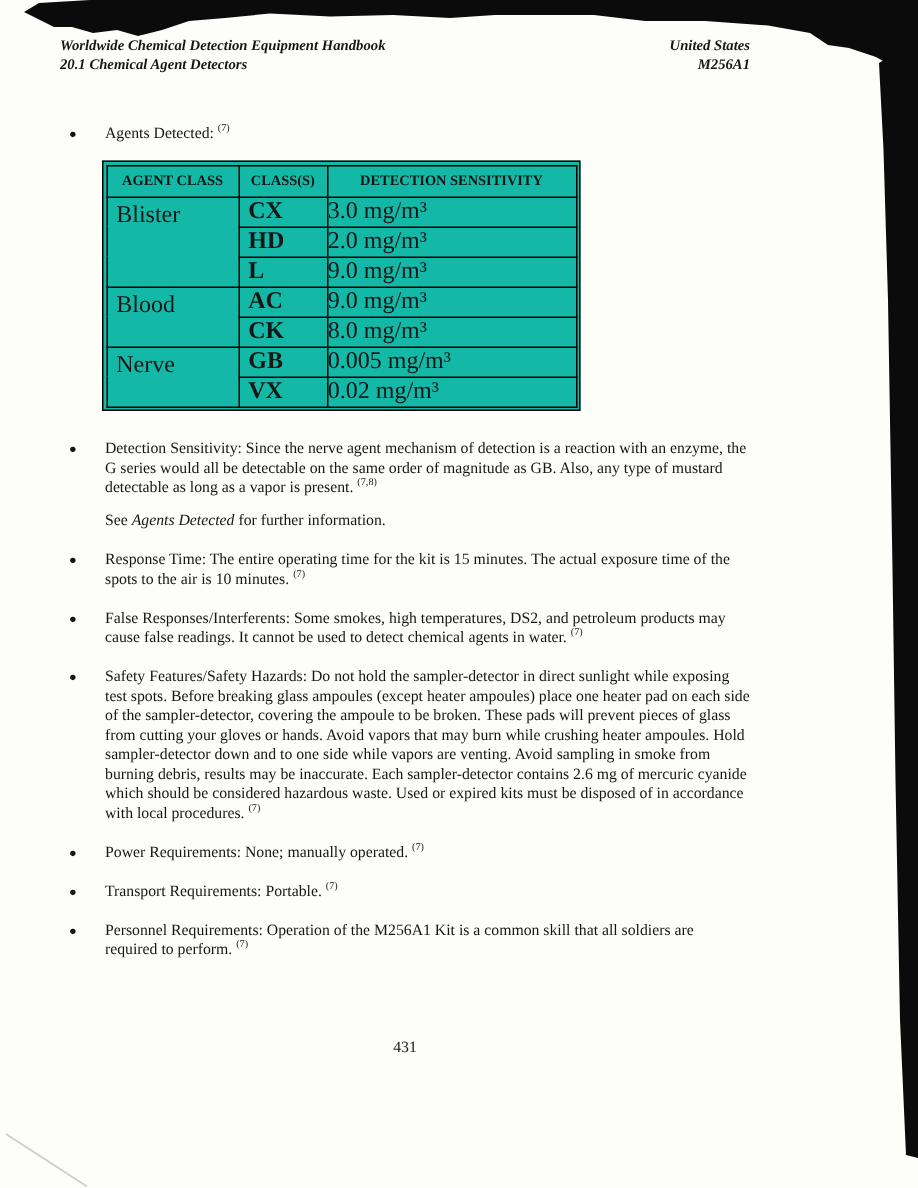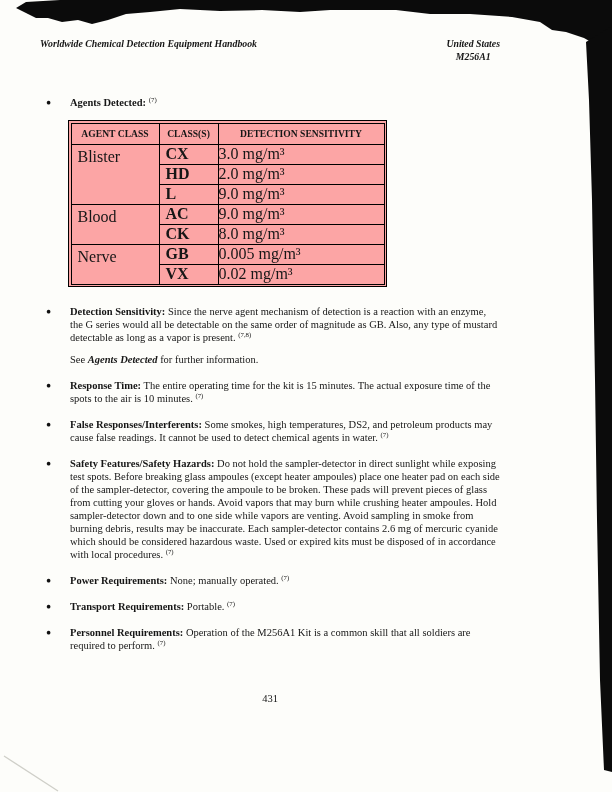--- a/index.html
+++ b/index.html
@@ -1,34 +1,34 @@
 <!DOCTYPE html>
 <html><head>
 <meta charset="utf-8">
 <style>
   * { margin:0; padding:0; box-sizing:border-box; }
   html,body { width:612px; height:792px; }
   body { background:#e9e9e6; font-family:"Liberation Serif", serif; }
   .page { position:relative; width:612px; height:792px; background:#fdfdfa; overflow:hidden; color:#161616; }
   .artifact-layer { position:absolute; left:0; top:0; width:612px; height:792px; pointer-events:none; z-index:5; }
-  .content { position:absolute; left:40px; top:38px; width:460px; z-index:1; }
+  .content { position:absolute; left:40px; top:25px; width:460px; z-index:1; }
 
   .doc-header { display:flex; justify-content:space-between; font-size:9.8px; font-weight:bold; font-style:italic; line-height:12.5px; }
-  .h-right { text-align:center; }
+  .h-right { text-align:right; }
 
   .bullet { display:flex; margin-top:13px; }
   .bullet.first { margin-top:33px; }
   .bm { flex:0 0 30px; width:30px; font-size:8.5px; line-height:13px; padding-left:6px; color:#111; }
   .bc { flex:1; font-size:10.5px; line-height:13px; }
-  .bc b { font-weight:bold; }
+  .bc b { font-weight:normal; }
   sup.ref { font-size:6.8px; vertical-align:super; line-height:0; }
   .subnote { margin-top:9px; }
   .bi { font-style:italic; font-weight:bold; }
 
-  .table-wrap { display:inline-block; border:1.6px solid #000; padding:1.5px; margin:11px 0 1px 28px; background:#fca5a5; }
+  .table-wrap { display:inline-block; border:1.6px solid #000; padding:1.5px; margin:11px 0 1px 28px; background:#14b8a6; }
   table { border-collapse:collapse; }
   th,td { border:1px solid #000; }
   th { font-size:9.6px; font-weight:bold; text-align:center; height:21px; padding:0 6px; }
   td { font-size:16px; height:20px; }
   td.cls { width:88px; vertical-align:top; padding:3px 0 0 6px; }
   td.ag  { width:59px;  padding-left:6px;font-weight:bold; }
   td.sv  { width:166px; }
 
   .pageno { position:absolute; top:693px; left:40px; width:460px; text-align:center; font-size:10.5px; z-index:1; }
 </style>
@@ -41,20 +41,21 @@
     <path fill="#0b0b0b" d="M16,8 L26,2 L60,0 L612,0 L612,50 L598,46 L584,38 L566,32 L552,30 L540,22 L512,17 L470,14 L430,14 L396,10 L330,10 L300,12 L262,10 L220,11 L180,9 L150,12 L126,14 L108,20 L92,24 L78,20 L62,22 L48,18 L36,18 L26,13 Z"></path>
     <path fill="#0b0b0b" d="M586,42 L612,26 L612,772 L604,770 L600,680 L597,520 L595,380 L592,200 L589,100 Z"></path>
     <line x1="4" y1="756" x2="58" y2="791" stroke="#cfcfc8" stroke-width="1.3"></line>
   </svg>
 
   <div class="content">
 
     <div class="doc-header">
       <div class="h-left">
         <div>Worldwide Chemical Detection Equipment Handbook</div>
+        <div>20.1 Chemical Agent Detectors</div>
       </div>
       <div class="h-right">
         <div>United States</div>
         <div>M256A1</div>
       </div>
     </div>
 
     <div class="bullet first">
       <span class="bm">●</span>
       <div class="bc">

